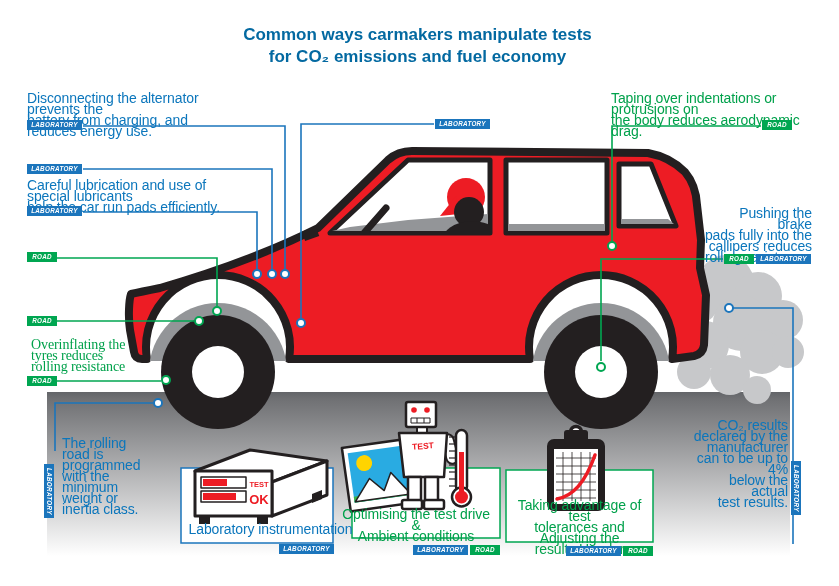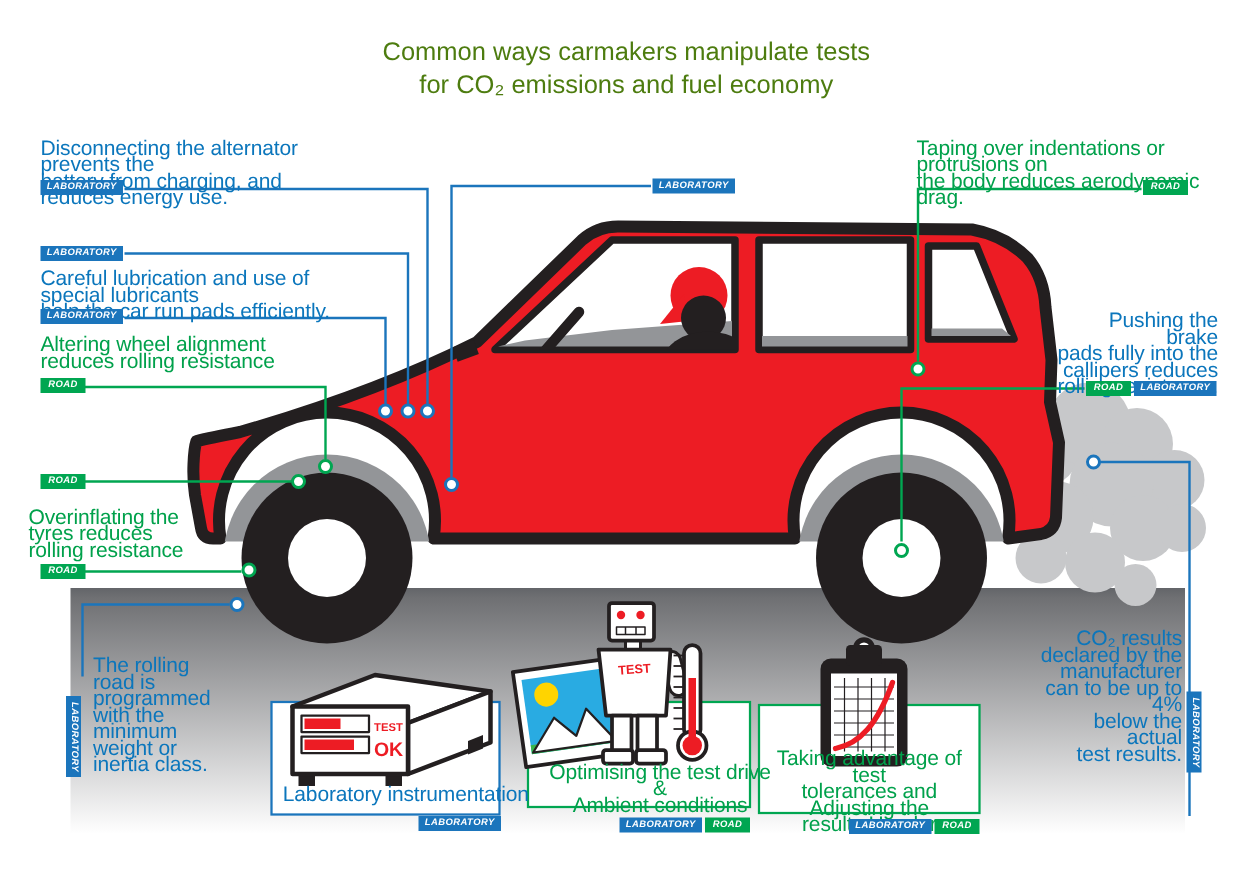--- a/index.html
+++ b/index.html
@@ -1,20 +1,20 @@
 <!DOCTYPE html>
 <html><head>
 <meta charset="utf-8">
 <style>
   html,body{margin:0;padding:0;background:#fff;}
   .canvas{position:relative;width:839px;height:586px;background:#fff;overflow:hidden;
           font-family:"Liberation Sans",sans-serif;}
   .layer{position:absolute;left:0;top:0;}
   .title{position:absolute;left:0;top:24px;width:835px;text-align:center;
-         font-weight:normal;font-size:17px;line-height:22px;color:#4d7c0f;white-space:pre-line;}
+         font-weight:bold;font-size:17px;line-height:22px;color:#0369a1;white-space:pre-line;}
   .note{position:absolute;font-size:14px;line-height:11px;white-space:pre-line;letter-spacing:-0.1px;}
   .blue{color:#0b76bc}
   .green{color:#00a14b}
   .r{text-align:right}
   .c{text-align:center}
   .badge{position:absolute;height:10px;line-height:10px;font-size:6.3px;font-weight:bold;font-style:italic;
          color:#fff;text-align:center;letter-spacing:.3px;white-space:nowrap;box-sizing:border-box;}
   .lab{background:#1b75bc;width:55px;}
   .road{background:#00a651;width:30px;}
   .vbadge{position:absolute;writing-mode:vertical-rl;width:10px;height:54px;line-height:10px;
@@ -212,27 +212,25 @@
   <div class="note blue" style="left:27px;top:93px;width:210px;">Disconnecting the alternator prevents the
 battery from charging, and reduces energy use.</div>
   <div class="badge lab" style="left:27px;top:120px;">LABORATORY</div>
 
   <div class="badge lab" style="left:27px;top:164px;">LABORATORY</div>
 
   <div class="note blue" style="left:27px;top:180px;width:210px;">Careful lubrication and use of special lubricants
 help the car run pads efficiently.</div>
   <div class="badge lab" style="left:27px;top:206px;">LABORATORY</div>
 
-  <div class="note green" style="left:27px;top:224px;width:210px;">Altering wheel alignment
-reduces rolling resistance</div>
   <div class="badge road" style="left:27px;top:252px;">ROAD</div>
 
   <div class="badge road" style="left:27px;top:316px;">ROAD</div>
 
-  <div class="note green" style="left:19px;top:339px;width:140px;">Overinflating the
+  <div class="note green" style="left:31px;top:339px;width:140px;font-family:Liberation Serif, serif;">Overinflating the
 tyres reduces
 rolling resistance</div>
   <div class="badge road" style="left:27px;top:376px;">ROAD</div>
 
   <div class="note blue" style="left:62px;top:438px;width:90px;">The rolling
 road is
 programmed
 with the
 minimum
 weight or
@@ -256,21 +254,21 @@
 declared by the
 manufacturer
 can to be up to 4%
 below the actual
 test results.</div>
   <div class="vbadge vlab" style="left:791px;top:461px;">LABORATORY</div>
 
   <div class="note blue c" style="left:181px;top:524px;width:179px;">Laboratory instrumentation</div>
   <div class="badge lab" style="left:279px;top:544px;">LABORATORY</div>
 
-  <div class="note green c" style="left:360px;top:509px;width:160px;">Optimising the test drive &amp;
+  <div class="note green c" style="left:336px;top:509px;width:160px;">Optimising the test drive &amp;
 Ambient conditions</div>
   <div class="badge lab" style="left:413px;top:545px;">LABORATORY</div>
   <div class="badge road" style="left:470px;top:545px;">ROAD</div>
 
   <div class="note green c" style="left:506px;top:500px;width:147px;">Taking advantage of test
 tolerances and Adjusting the
 results Header</div>
   <div class="badge lab" style="left:566px;top:546px;">LABORATORY</div>
   <div class="badge road" style="left:623px;top:546px;">ROAD</div>
 

